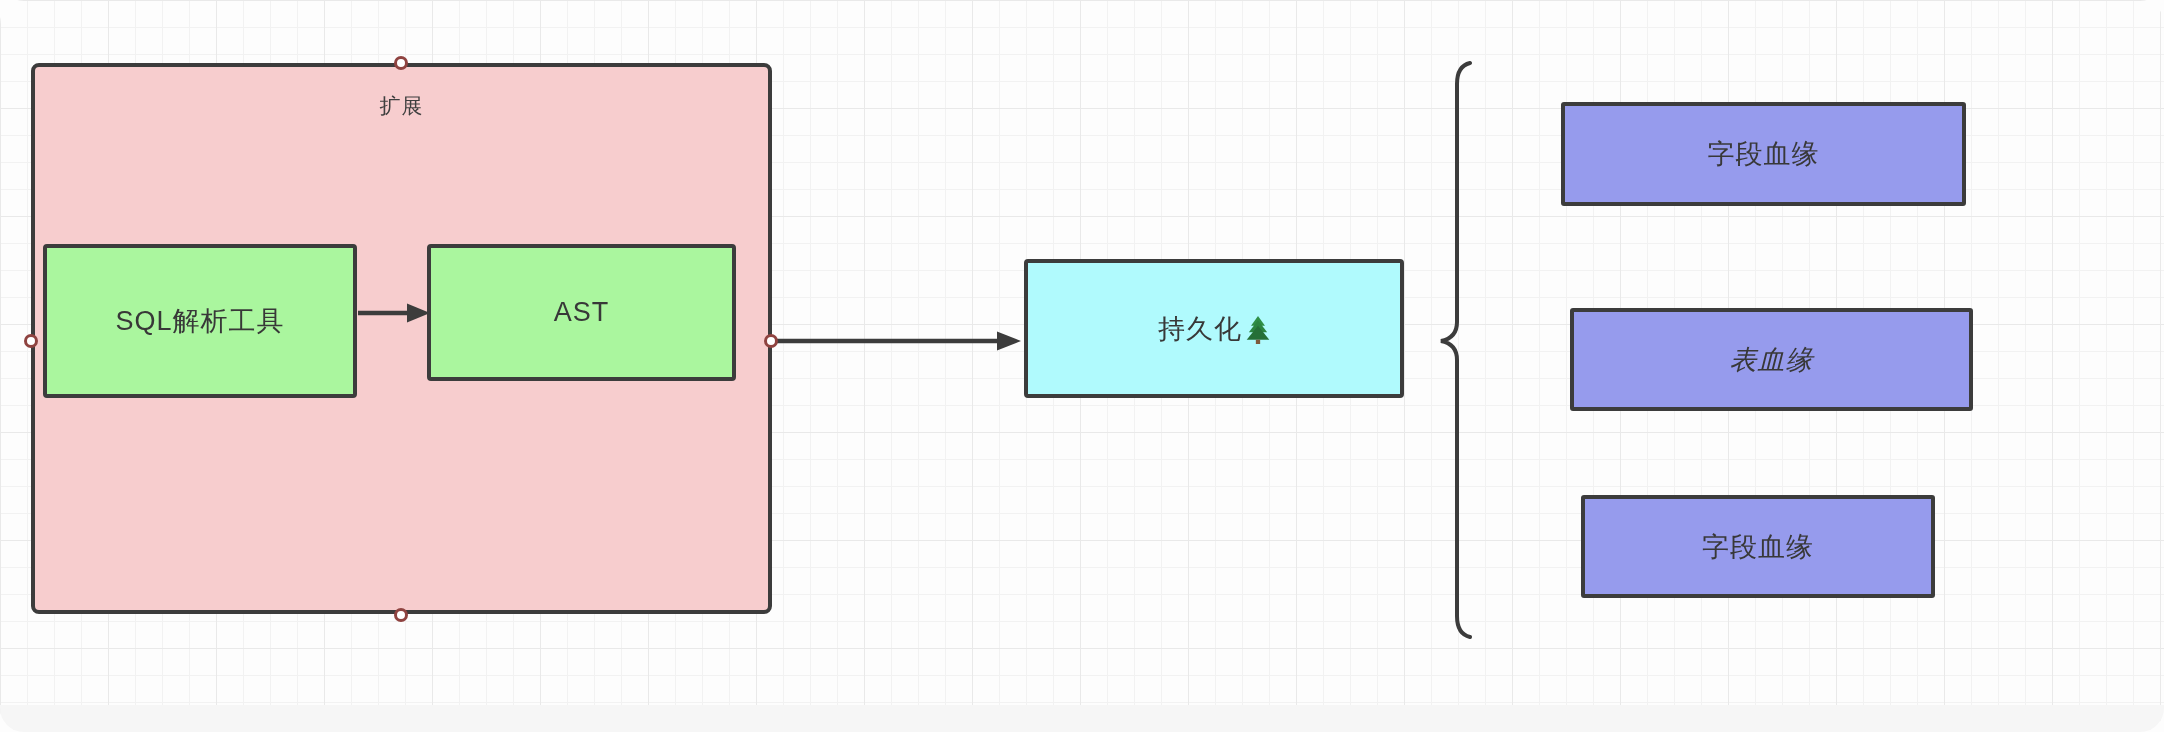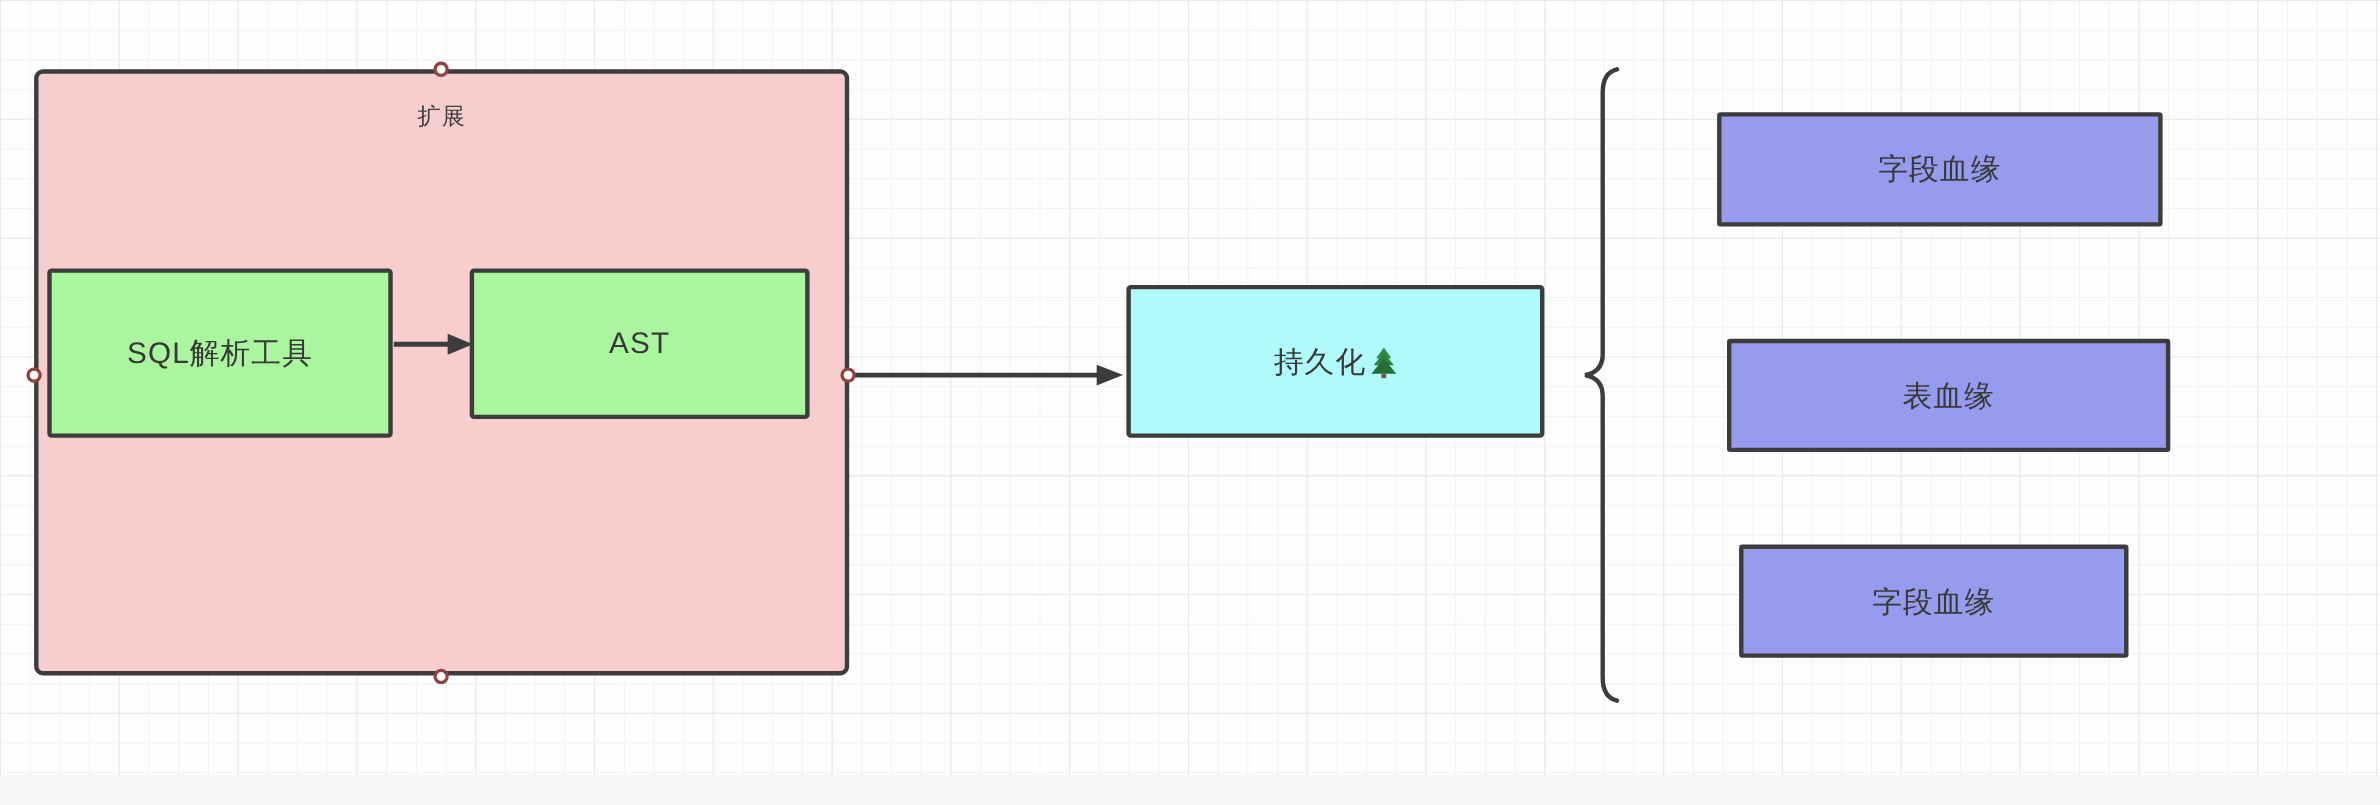--- a/index.html
+++ b/index.html
@@ -12,20 +12,21 @@
     width: 2164px;
     height: 732px;
     overflow: hidden;
     background-color: #fdfdfd;
     background-image:
       linear-gradient(to right, #e9e9e9 1px, transparent 1px),
       linear-gradient(to bottom, #e9e9e9 1px, transparent 1px),
       linear-gradient(to right, #f2f2f2 1px, transparent 1px),
       linear-gradient(to bottom, #f2f2f2 1px, transparent 1px);
     background-size: 108px 108px, 108px 108px, 27px 27px, 27px 27px;
+    border-radius: 24px;
   }
   .canvas-edge {
     position: absolute;
     left: 0; top: 705px;
     width: 2164px; height: 27px;
     background: #f6f6f6;
   }
   .node {
     position: absolute;
     box-sizing: border-box;
@@ -57,21 +58,21 @@
     letter-spacing: 1px;
   }
   .green  { background: #aaf69e; border-radius: 4px; }
   .cyan   { background: #b0fafd; border-radius: 4px; }
   .purple { background: #969bed; border-radius: 3px; }
 
   .node-sql-parser { left: 43px;   top: 244px; width: 314px; height: 154px; }
   .node-ast        { left: 427px;  top: 244px; width: 309px; height: 137px; }
   .node-persist    { left: 1024px; top: 259px; width: 380px; height: 139px; }
   .node-exec       { left: 1561px; top: 102px; width: 405px; height: 104px; }
-  .node-table      { left: 1570px; top: 308px; width: 403px; height: 103px; }
+  .node-table      { left: 1570px; top: 308px; width: 403px; height: 103px; font-style: italic; }
   .node-column     { left: 1581px; top: 495px; width: 354px; height: 103px; }
 
   .overlay {
     position: absolute;
     left: 0; top: 0;
     pointer-events: none;
   }
   .handle {
     position: absolute;
     width: 14px; height: 14px;

